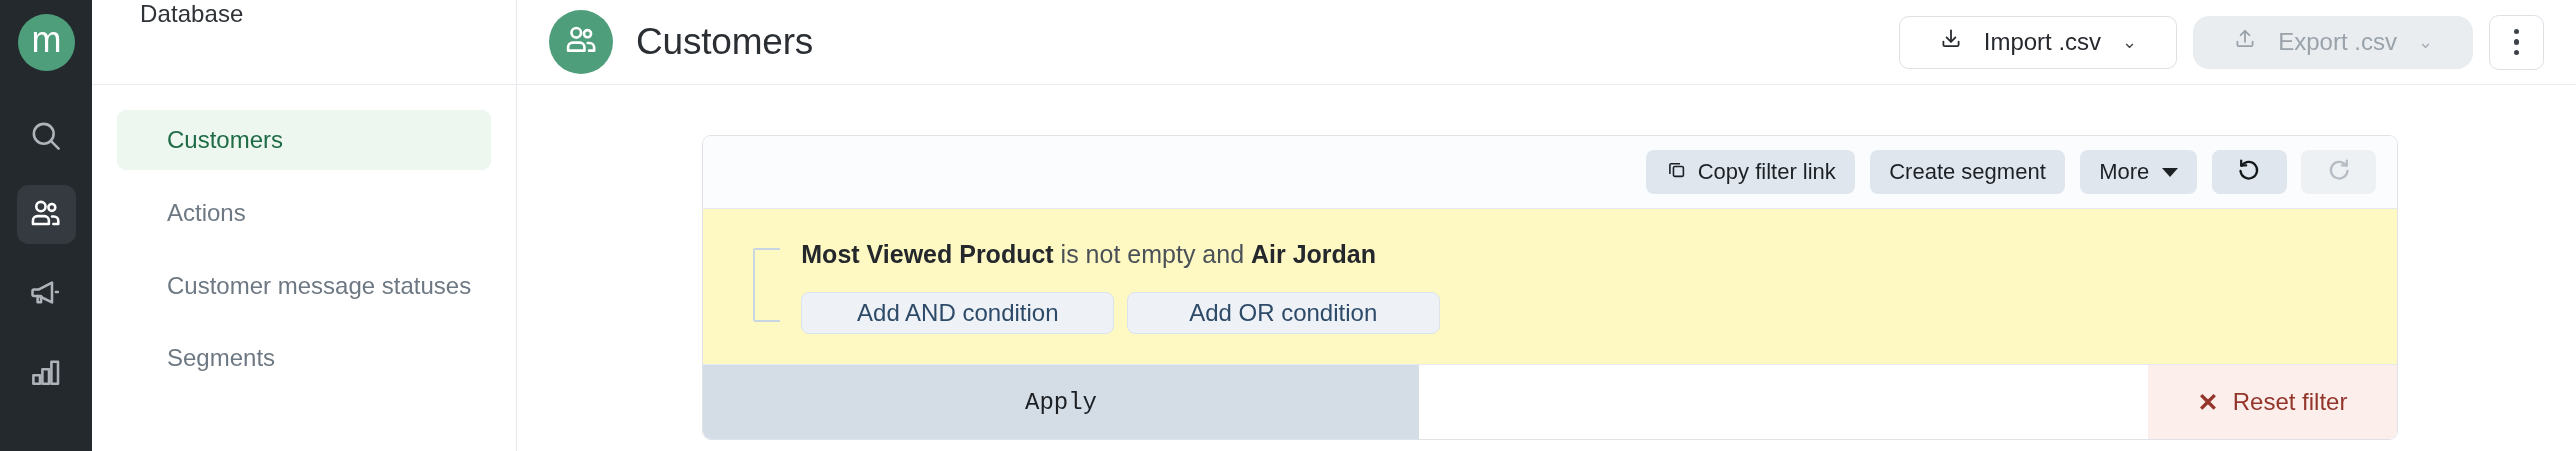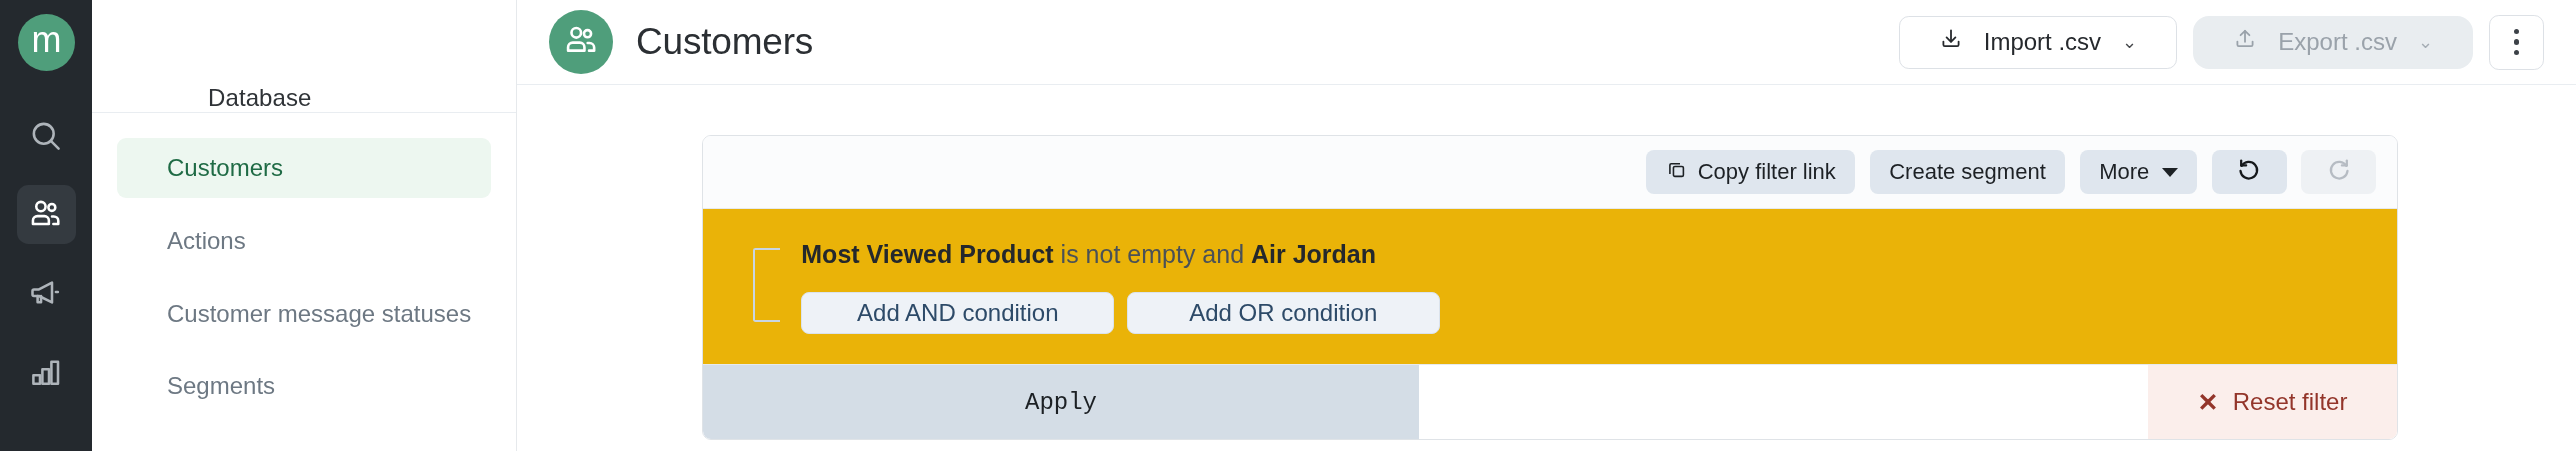--- a/index.html
+++ b/index.html
@@ -77,24 +77,23 @@
     width: 425px;
     flex: 0 0 425px;
     background: #ffffff;
     border-right: 1.8px solid #e6e9ec;
     display: flex;
     flex-direction: column;
   }
   .nav-head {
     height: 85px;
     display: flex;
-    align-items: flex-end;
-    padding-left: 116px;
+    align-items: flex-start;
+    padding-left: 48px;
     border-bottom: 1.8px solid #e9edf1;
-    margin-top: 28px;
   }
   .nav-head-title {
     font-size: 24px;
     color: #2f3337;
     letter-spacing: 0.1px;
   }
   .nav-list {
     padding-top: 25px;
     display: flex;
     flex-direction: column;
@@ -264,21 +263,21 @@
   }
   .tb-btn .tri {
     width: 0; height: 0;
     border-left: 8px solid transparent;
     border-right: 8px solid transparent;
     border-top: 9.8px solid #1d2125;
     margin-left: 1.8px;
   }
 
   .card-body {
-    background: #eab308;
+    background: #fef9c3;
     padding: 30px 0 30px 50px;
     display: flex;
     align-items: stretch;
   }
   .bracket {
     width: 27px;
     flex: 0 0 27px;
     margin-top: 9px;
     margin-bottom: 12.4px;
     border-left: 2.7px solid #c8d5e2;

